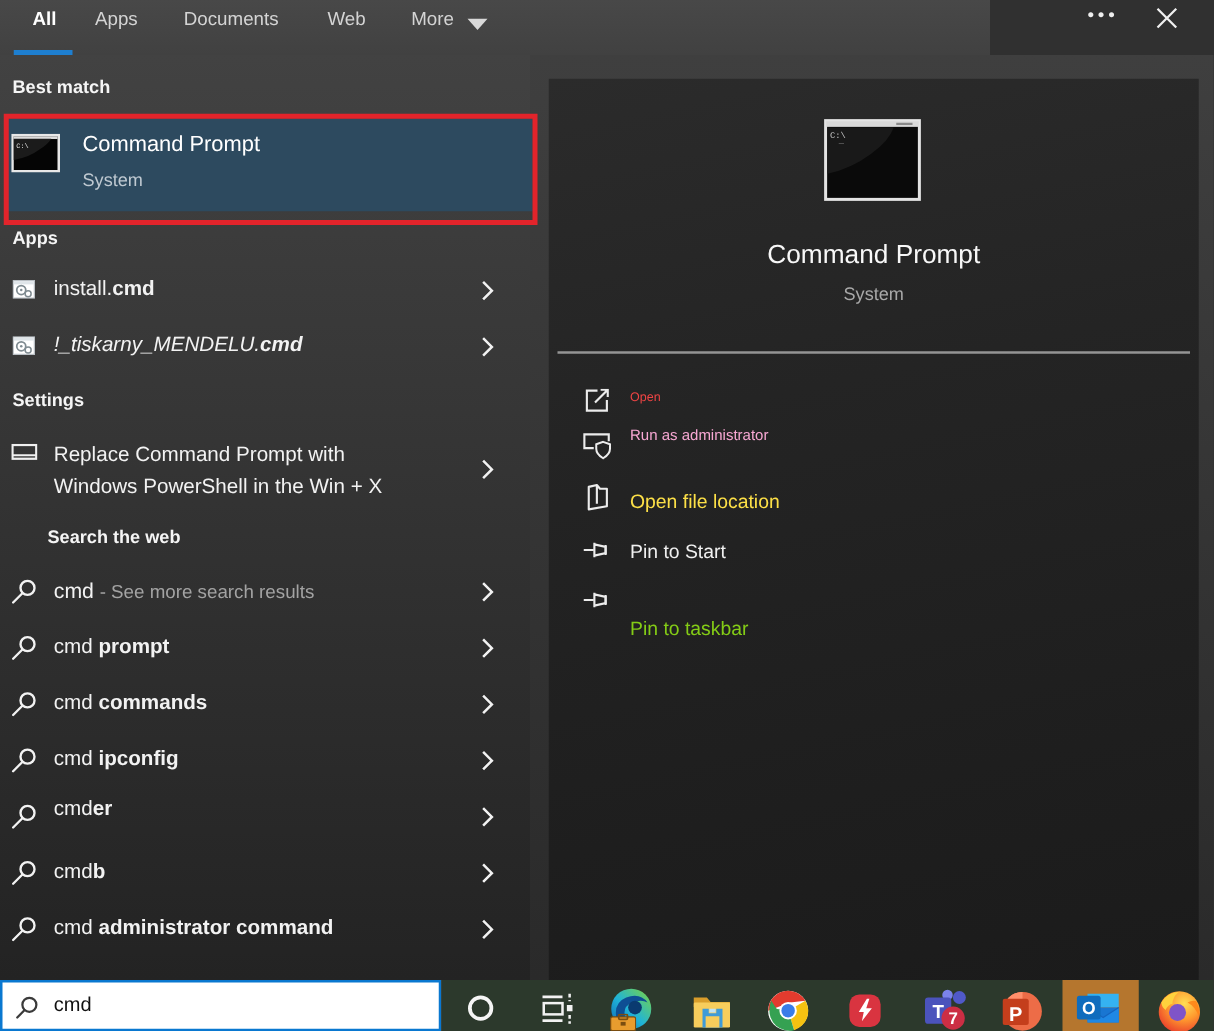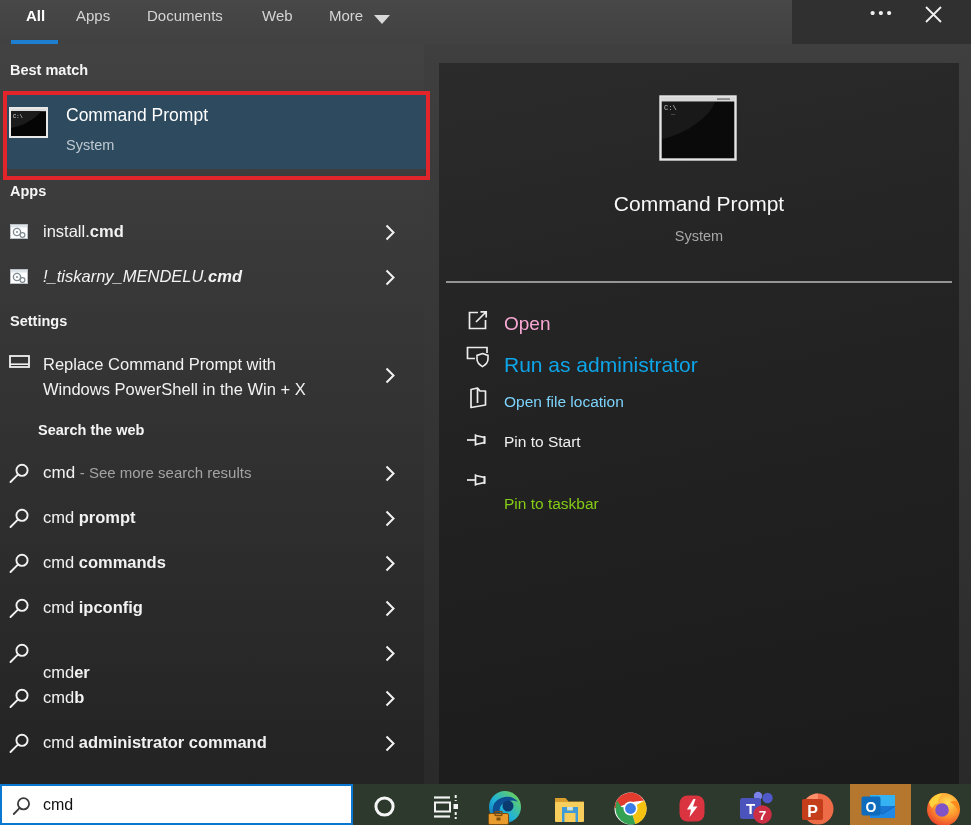--- a/index.html
+++ b/index.html
@@ -97,21 +97,21 @@
 <div class="rowtxt" style="top:553px;">cmd <b>commands</b></div>
 <svg class="abs" style="left:9px;top:598px" width="25" height="25">
     <circle cx="13" cy="7.3" r="5.6" fill="none" stroke="#f2f2f2" stroke-width="1.9"></circle>
     <line x1="8.9" y1="11.6" x2="1.5" y2="19" stroke="#f2f2f2" stroke-width="1.9" stroke-linecap="round"></line>
   </svg>
 <div class="rowtxt" style="top:598px;">cmd <b>ipconfig</b></div>
 <svg class="abs" style="left:9px;top:643px" width="25" height="25">
     <circle cx="13" cy="7.3" r="5.6" fill="none" stroke="#f2f2f2" stroke-width="1.9"></circle>
     <line x1="8.9" y1="11.6" x2="1.5" y2="19" stroke="#f2f2f2" stroke-width="1.9" stroke-linecap="round"></line>
   </svg>
-<div class="rowtxt" style="top:663px;">cmd<b>er</b></div>
+<div class="rowtxt" style="top:638px;">cmd<b>er</b></div>
 <svg class="abs" style="left:9px;top:688px" width="25" height="25">
     <circle cx="13" cy="7.3" r="5.6" fill="none" stroke="#f2f2f2" stroke-width="1.9"></circle>
     <line x1="8.9" y1="11.6" x2="1.5" y2="19" stroke="#f2f2f2" stroke-width="1.9" stroke-linecap="round"></line>
   </svg>
 <div class="rowtxt" style="top:688px;">cmd<b>b</b></div>
 <svg class="abs" style="left:9px;top:733px" width="25" height="25">
     <circle cx="13" cy="7.3" r="5.6" fill="none" stroke="#f2f2f2" stroke-width="1.9"></circle>
     <line x1="8.9" y1="11.6" x2="1.5" y2="19" stroke="#f2f2f2" stroke-width="1.9" stroke-linecap="round"></line>
   </svg>
 <div class="rowtxt" style="top:733px;">cmd <b>administrator command</b></div>
@@ -150,23 +150,23 @@
   <rect x="1.5" y="1.5" width="75" height="63" fill="#0a0a0a" stroke="#e4e4e4" stroke-width="2.4"></rect>
   <rect x="2" y="2" width="74" height="4.5" fill="#d9d9d9"></rect>
   <rect x="58" y="3.2" width="13" height="1.8" fill="#8a8a8a"></rect>
   <path d="M3 44 Q22 40 38 28 Q52 18 56 7 L3 7 Z" fill="#191919"></path>
   <text x="5" y="15" font-family="Liberation Mono,monospace" font-size="7" fill="#c8c8c8">C:\</text>
   <text x="12" y="19" font-family="Liberation Mono,monospace" font-size="7" fill="#989898">_</text>
 </svg>
 <div class="abs" style="left:439px;top:192px;width:520px;text-align:center;font-size:21px;color:#f8f8f8;">Command Prompt</div>
 <div class="abs" style="left:439px;top:228px;width:520px;text-align:center;font-size:14.5px;color:#a8a8a8;">System</div>
 <div class="abs" style="left:446px;top:281px;width:506px;height:2px;background:#949494;"></div>
-<div class="abs" style="left:504px;top:313px;font-size:19px;color:#f9a8d4;">Open</div>
-<div class="abs" style="left:504px;top:353px;font-size:21px;color:#0ea5e9;">Run as administrator</div>
-<div class="abs" style="left:504px;top:393px;font-size:15.5px;color:#7dd3fc;">Open file location</div>
+<div class="abs" style="left:504px;top:313px;font-size:10px;color:#ef4444;">Open</div>
+<div class="abs" style="left:504px;top:341px;font-size:12px;color:#f9a8d4;">Run as administrator</div>
+<div class="abs" style="left:504px;top:393px;font-size:15.5px;color:#fde047;">Open file location</div>
 <div class="abs" style="left:504px;top:433px;font-size:15.5px;color:#f0f0f0;">Pin to Start</div>
 <div class="abs" style="left:504px;top:495px;font-size:15.5px;color:#84cc16;">Pin to taskbar</div>
 <svg class="abs" style="left:467px;top:311px" width="22" height="20">
   <path d="M18.5 9 V17.5 H2.5 V1.5 H11" fill="none" stroke="#ececec" stroke-width="1.7"></path>
   <path d="M9 11 L19 1 M13.5 0.8 H19.2 V6.5" fill="none" stroke="#ececec" stroke-width="1.7"></path>
 </svg>
 <svg class="abs" style="left:466px;top:346px" width="24" height="22">
   <path d="M21 7 V1.5 H1.5 V12.5 H9" fill="none" stroke="#ececec" stroke-width="1.7"></path>
   <path d="M16.5 7.5 L22 9.4 V13 C22 16.3 19.6 18.8 16.5 20.6 C13.4 18.8 11 16.3 11 13 V9.4 Z" fill="none" stroke="#ececec" stroke-width="1.6"></path>
 </svg>

